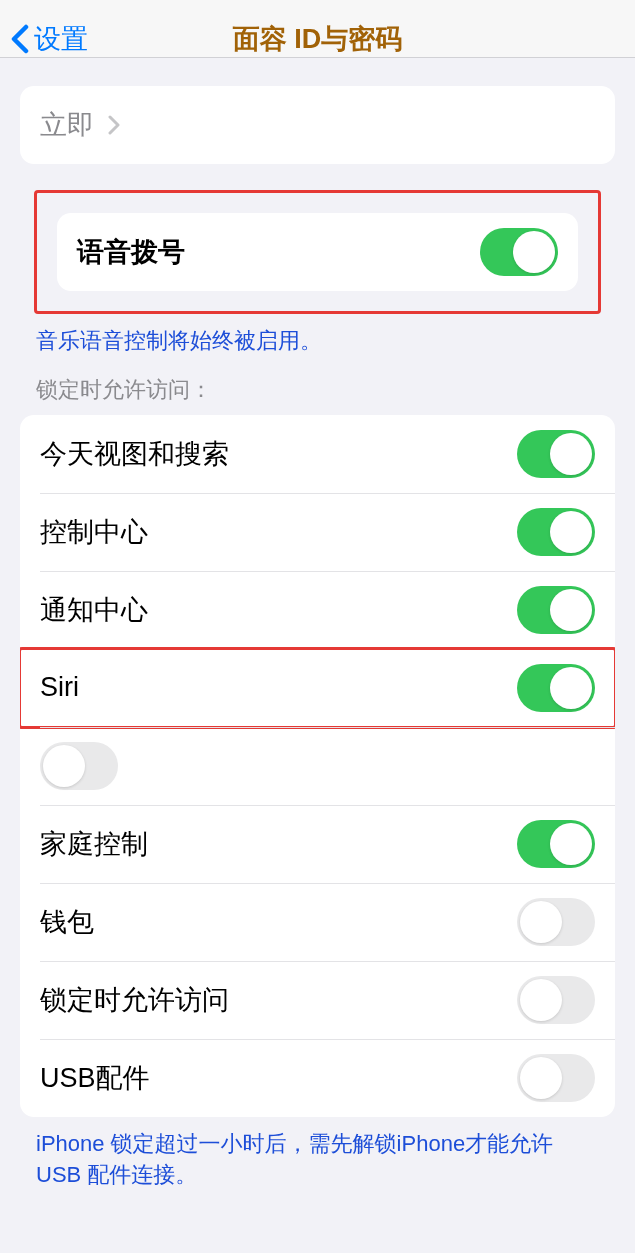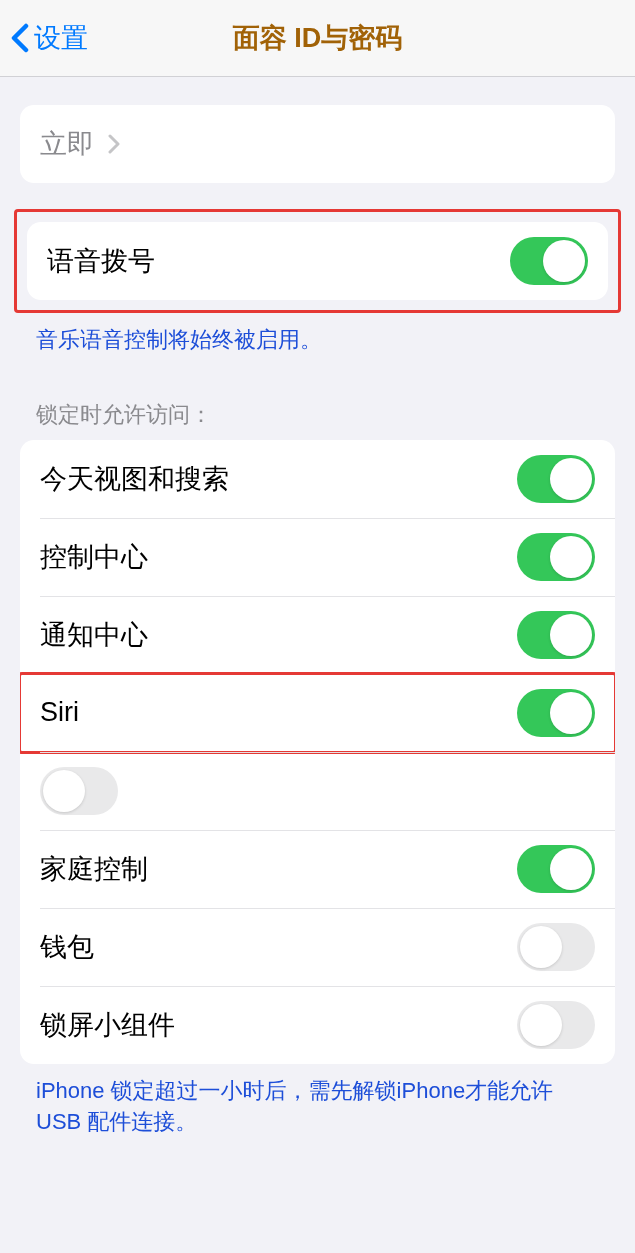--- a/index.html
+++ b/index.html
@@ -10,23 +10,23 @@
     }
     body {
       font-family: -apple-system, "PingFang SC", "Helvetica Neue", sans-serif;
       background: #f2f2f7;
       width: 635px;
       height: 1253px;
       overflow: hidden;
     }
     .header {
       background: #f7f7f7;
-      height: 77px;
-      display: flex;
-      align-items: center;
+      height: 58px;
+      display: flex;
+      align-items: flex-end;
       position: relative;
       border-bottom: 1px solid #d1d1d5;
     }
     .back-button {
       display: flex;
       align-items: center;
       padding-left: 10px;
       color: #007aff;
       font-size: 27px;
     }
@@ -118,29 +118,30 @@
     .footer-text {
       font-size: 22px;
       color: #1d4ed8;
       padding: 12px 36px 0;
       line-height: 1.4;
     }
     .section-header {
       font-size: 22px;
       color: #8a8a8e;
       padding: 0 36px 10px;
-      margin-top: 44px;
+      margin-top: 18px;
     }
     .highlight-box {
       border: 3px solid #e53935;
       border-radius: 4px;
     }
     .group-highlighted {
-      margin: 26px 14px 0;
-      padding: 10px;
+      margin: 26px 34px 0;
+      padding: 20px;
+      font-weight: bold;
     }
     .group-highlighted .group-inner {
       background: #fff;
       border-radius: 14px;
       overflow: hidden;
     }
     .row-highlighted {
       position: relative;
     }
     .row-highlighted::after {
@@ -231,21 +232,27 @@
         <div class="toggle-knob"></div>
       </div>
     </div>
     <div class="row">
       <span class="row-label">钱包</span>
       <div class="toggle toggle-off">
         <div class="toggle-knob"></div>
       </div>
     </div>
     <div class="row">
-      <span class="row-label">锁屏小组件</span>
+      <span class="row-label">锁定时允许访问</span>
+      <div class="toggle toggle-off">
+        <div class="toggle-knob"></div>
+      </div>
+    </div>
+    <div class="row">
+      <span class="row-label">USB配件</span>
       <div class="toggle toggle-off">
         <div class="toggle-knob"></div>
       </div>
     </div>
   </div>
 
   <div class="footer-text">iPhone 锁定超过一小时后，需先解锁iPhone才能允许 USB 配件连接。</div>
 
 </div>
 

